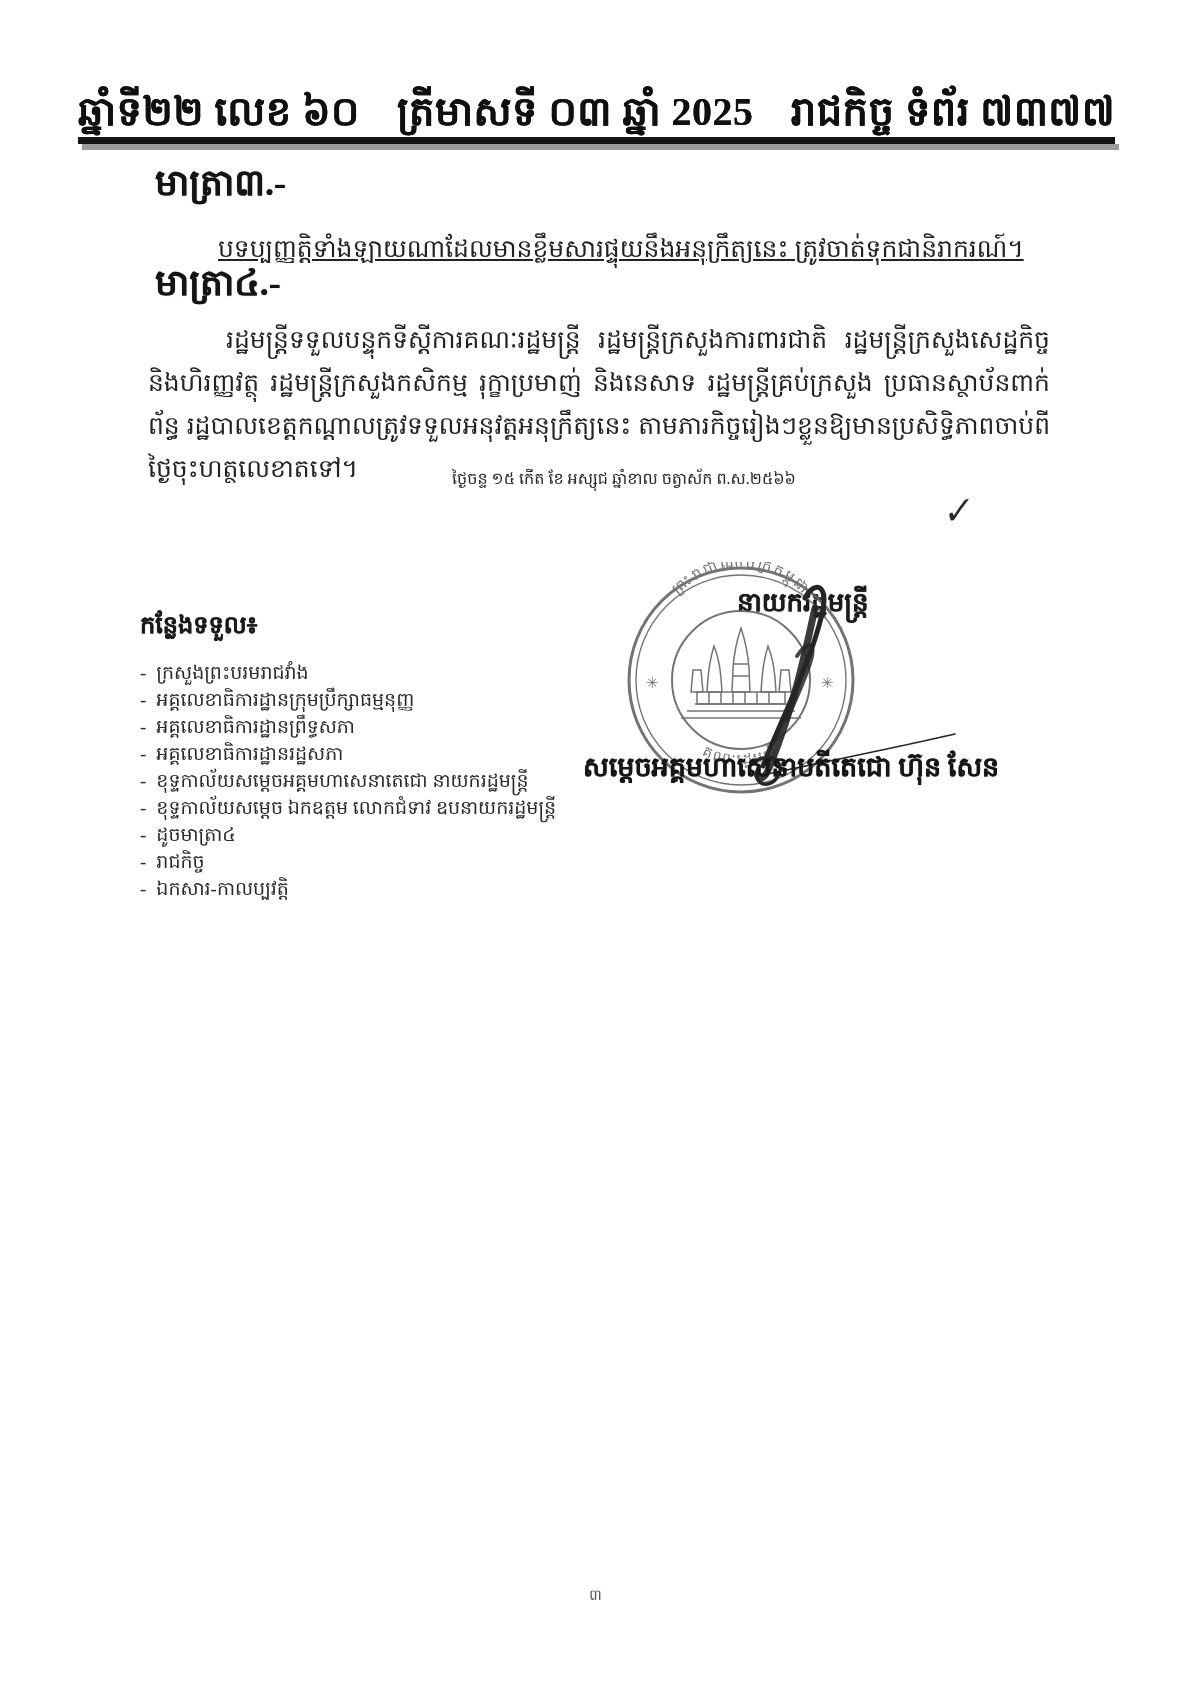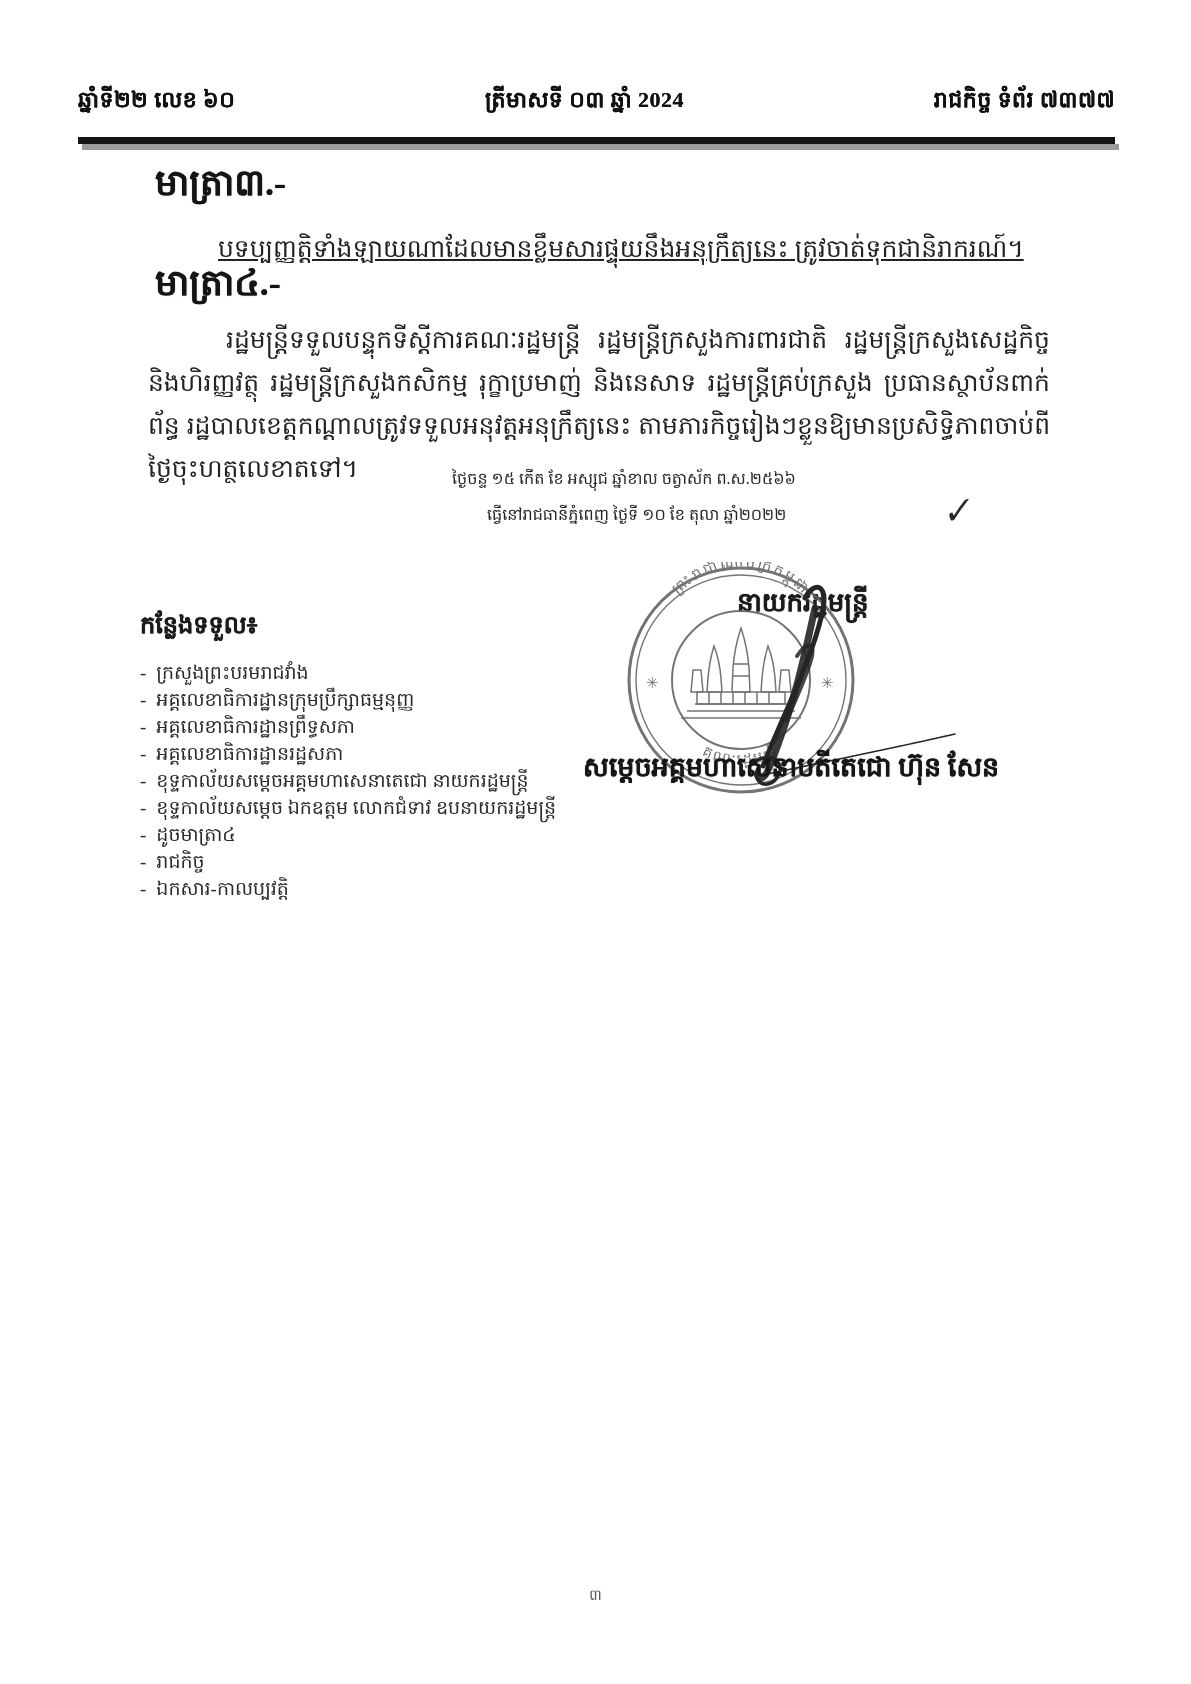--- a/index.html
+++ b/index.html
@@ -9,21 +9,21 @@
     margin:0 auto;
     background:#ffffff;
     font-family:"Liberation Serif","DejaVu Serif",serif;
     color:#1c1c1c;
     overflow:hidden;
   }
   
   .masthead{
     position:absolute;left:78px;top:86px;width:1037px;
     display:flex;justify-content:space-between;align-items:flex-start;
-    font-weight:bold;font-size:22px;letter-spacing:.5px;
+    font-weight:bold;font-size:40px;letter-spacing:.5px;
     color:#101010;
     text-shadow:0 0 .6px #101010;
   }
   .rule-black{position:absolute;left:78px;top:137px;width:1037px;height:7px;background:#141414;}
   .rule-gray{position:absolute;left:82px;top:144px;width:1037px;height:6px;background:#9a9a9a;}
   
   .article-label{
     position:absolute;left:155px;
     font-size:36px;font-weight:bold;color:#141414;
     text-shadow:0 0 .8px #141414;
@@ -79,34 +79,33 @@
     text-align:center;font-size:15px;color:#5a5a5a;
   }
 </style>
 </head>
 <body>
 
 <div class="page">
 
   <div class="masthead">
     <span>ឆ្នាំទី២២ លេខ ៦០</span>
-    <span>ត្រីមាសទី ០៣ ឆ្នាំ 2024</span>
+    <span>ត្រីមាសទី ០៣ ឆ្នាំ 2025</span>
     <span>រាជកិច្ច ទំព័រ ៧៣៧៧</span>
   </div>
   <div class="rule-black"></div>
   <div class="rule-gray"></div>
 
   <div class="article-label a3">មាត្រា៣.-</div>
   <p class="body-par par3">បទប្បញ្ញត្តិទាំងឡាយណាដែលមានខ្លឹមសារផ្ទុយនឹងអនុក្រឹត្យនេះ ត្រូវចាត់ទុកជានិរាករណ៍។</p>
 
   <div class="article-label a4">មាត្រា៤.-</div>
   <p class="body-par par4">រដ្ឋមន្ត្រីទទួលបន្ទុកទីស្ដីការគណៈរដ្ឋមន្ត្រី រដ្ឋមន្ត្រីក្រសួងការពារជាតិ រដ្ឋមន្ត្រីក្រសួងសេដ្ឋកិច្ច និងហិរញ្ញវត្ថុ រដ្ឋមន្ត្រីក្រសួងកសិកម្ម រុក្ខាប្រមាញ់ និងនេសាទ រដ្ឋមន្ត្រីគ្រប់ក្រសួង ប្រធានស្ថាប័នពាក់ព័ន្ធ រដ្ឋបាលខេត្តកណ្ដាលត្រូវទទួលអនុវត្តអនុក្រឹត្យនេះ តាមភារកិច្ចរៀងៗខ្លួនឱ្យមានប្រសិទ្ធិភាពចាប់ពីថ្ងៃចុះហត្ថលេខាតទៅ។</p>
 
   <div class="date-line date1">ថ្ងៃចន្ទ  ១៥ កើត ខែ អស្សុជ  ឆ្នាំខាល ចត្វាស័ក ព.ស.២៥៦៦</div>
-  <div class="date-line date2">ធ្វើនៅរាជធានីភ្នំពេញ ថ្ងៃទី  ១០   ខែ តុលា    ឆ្នាំ២០២២</div>
   <span class="check">✓</span>
 
   <div class="signer-title">នាយករដ្ឋមន្ត្រី</div>
 
   <svg class="seal-svg" width="236" height="236" viewBox="0 0 236 236">
     <g fill="none" stroke="#616161">
       <circle cx="118" cy="118" r="112" stroke-width="3"></circle>
       <circle cx="118" cy="118" r="105" stroke-width="1.4"></circle>
       <circle cx="118" cy="118" r="69" stroke-width="2"></circle>
 

